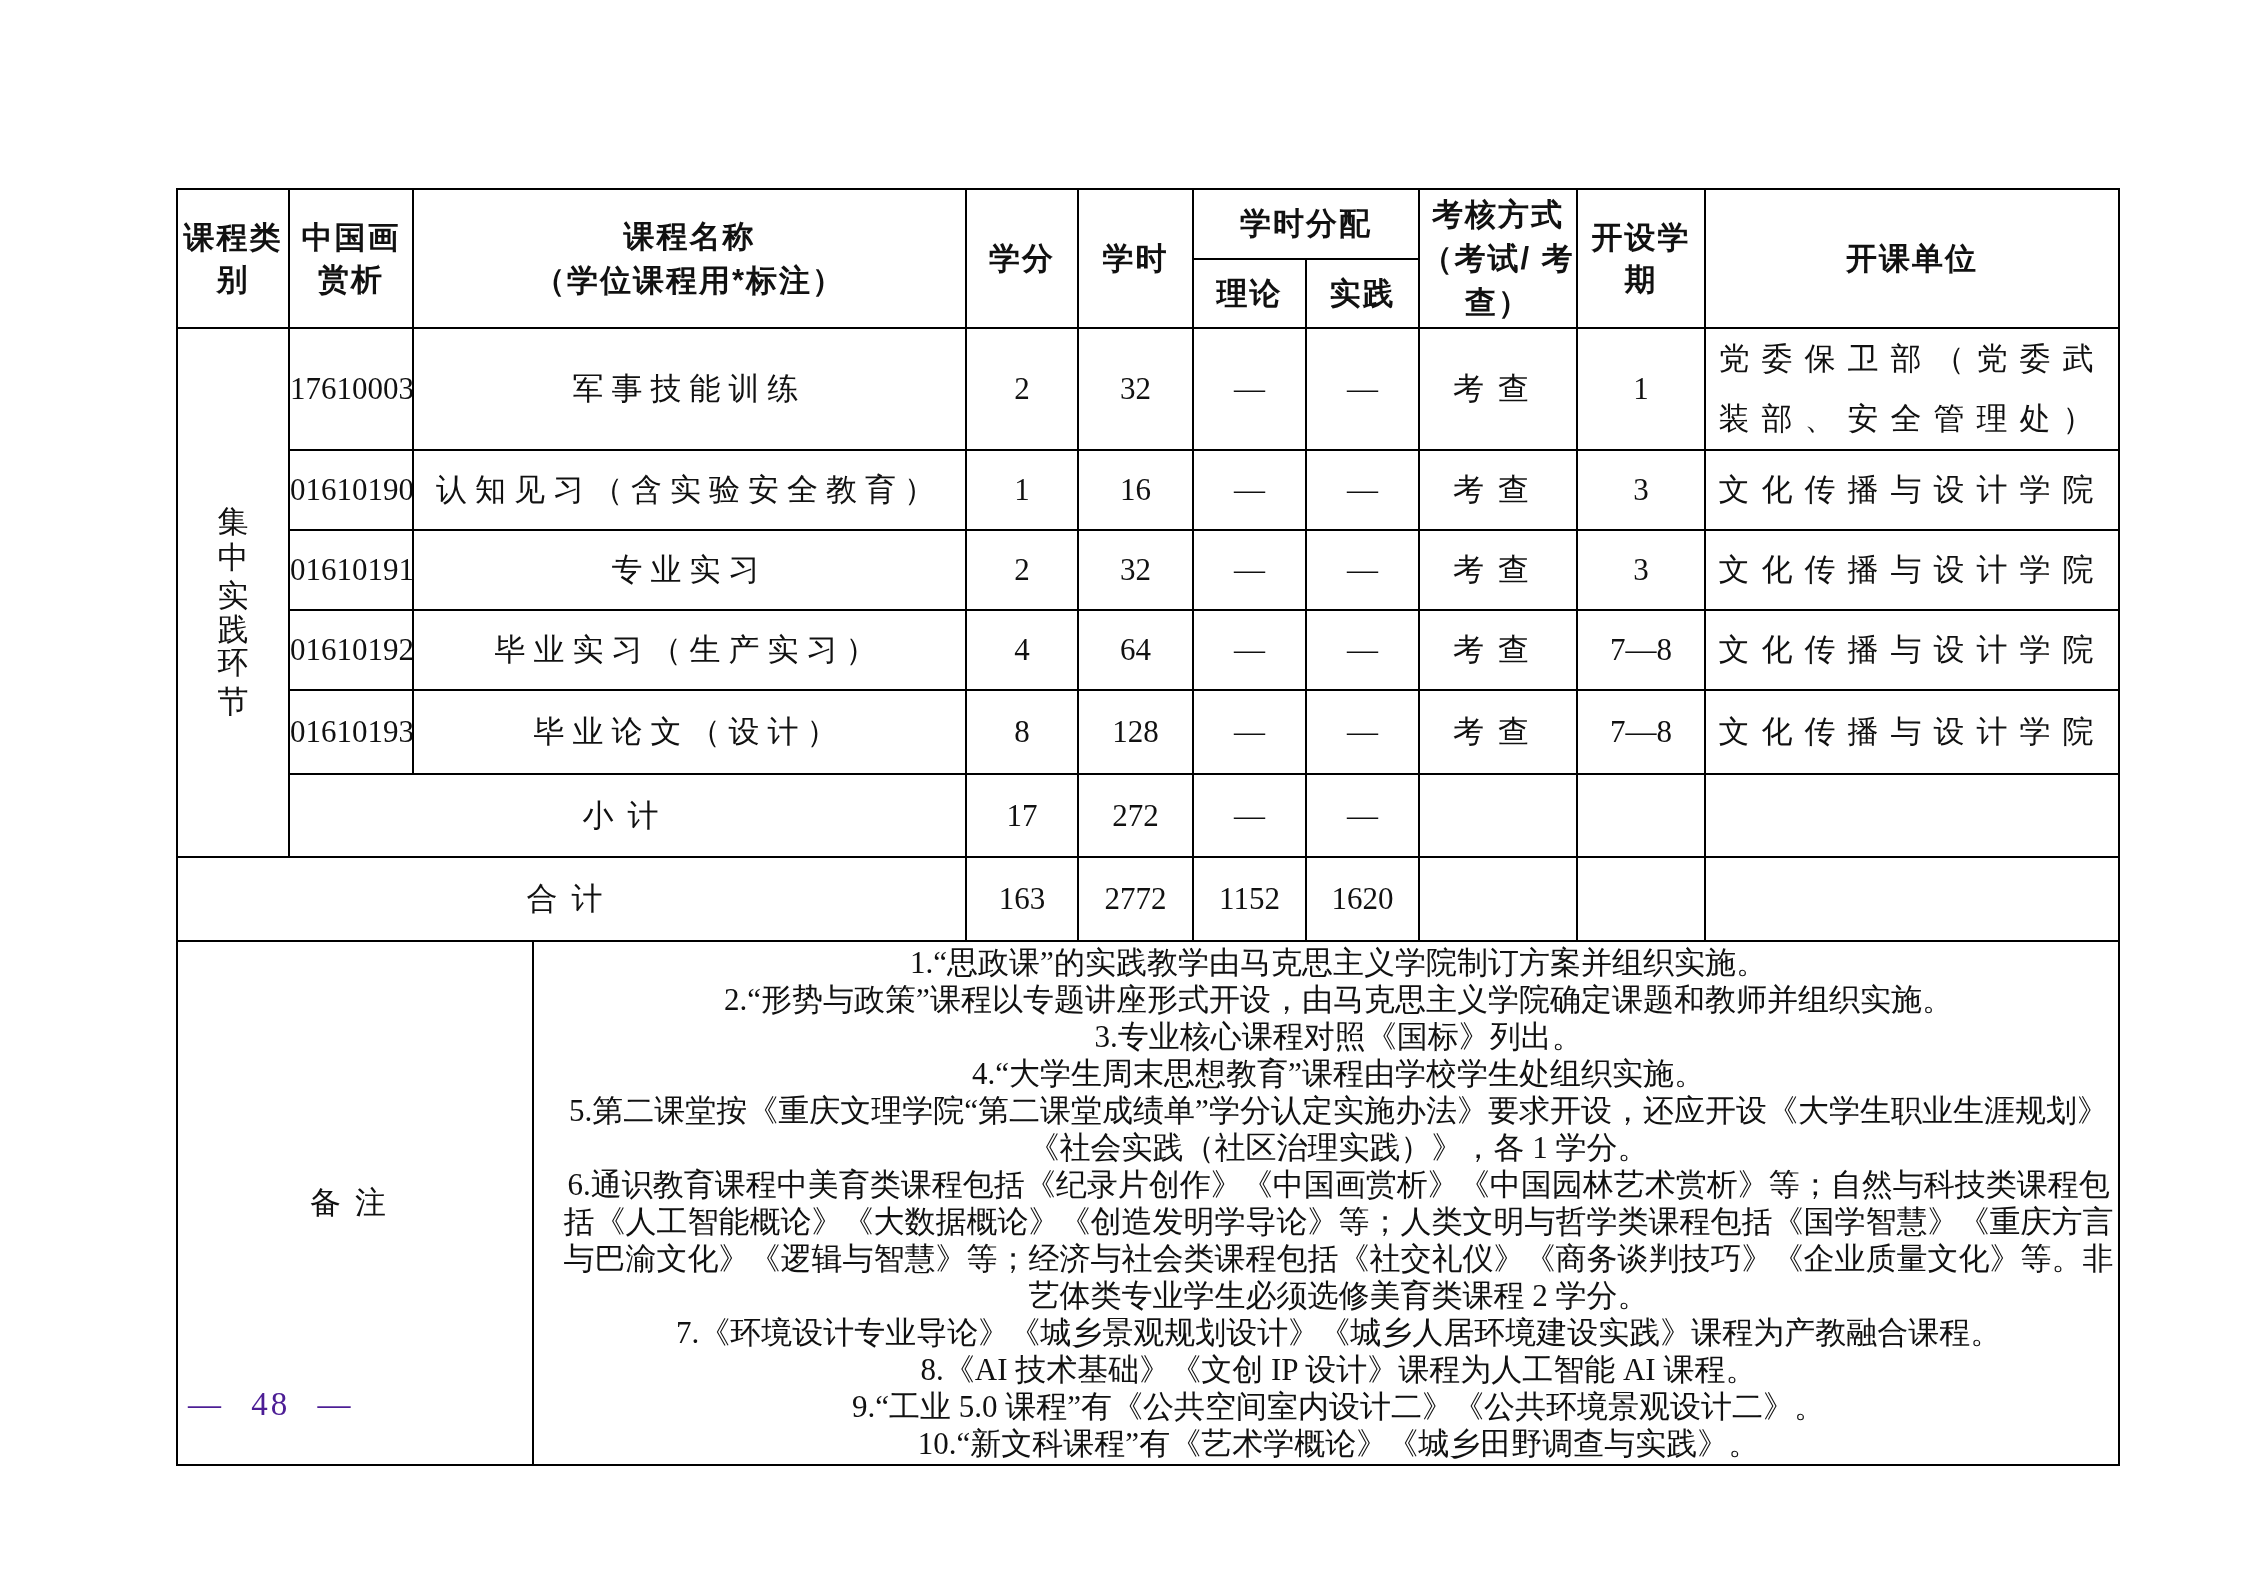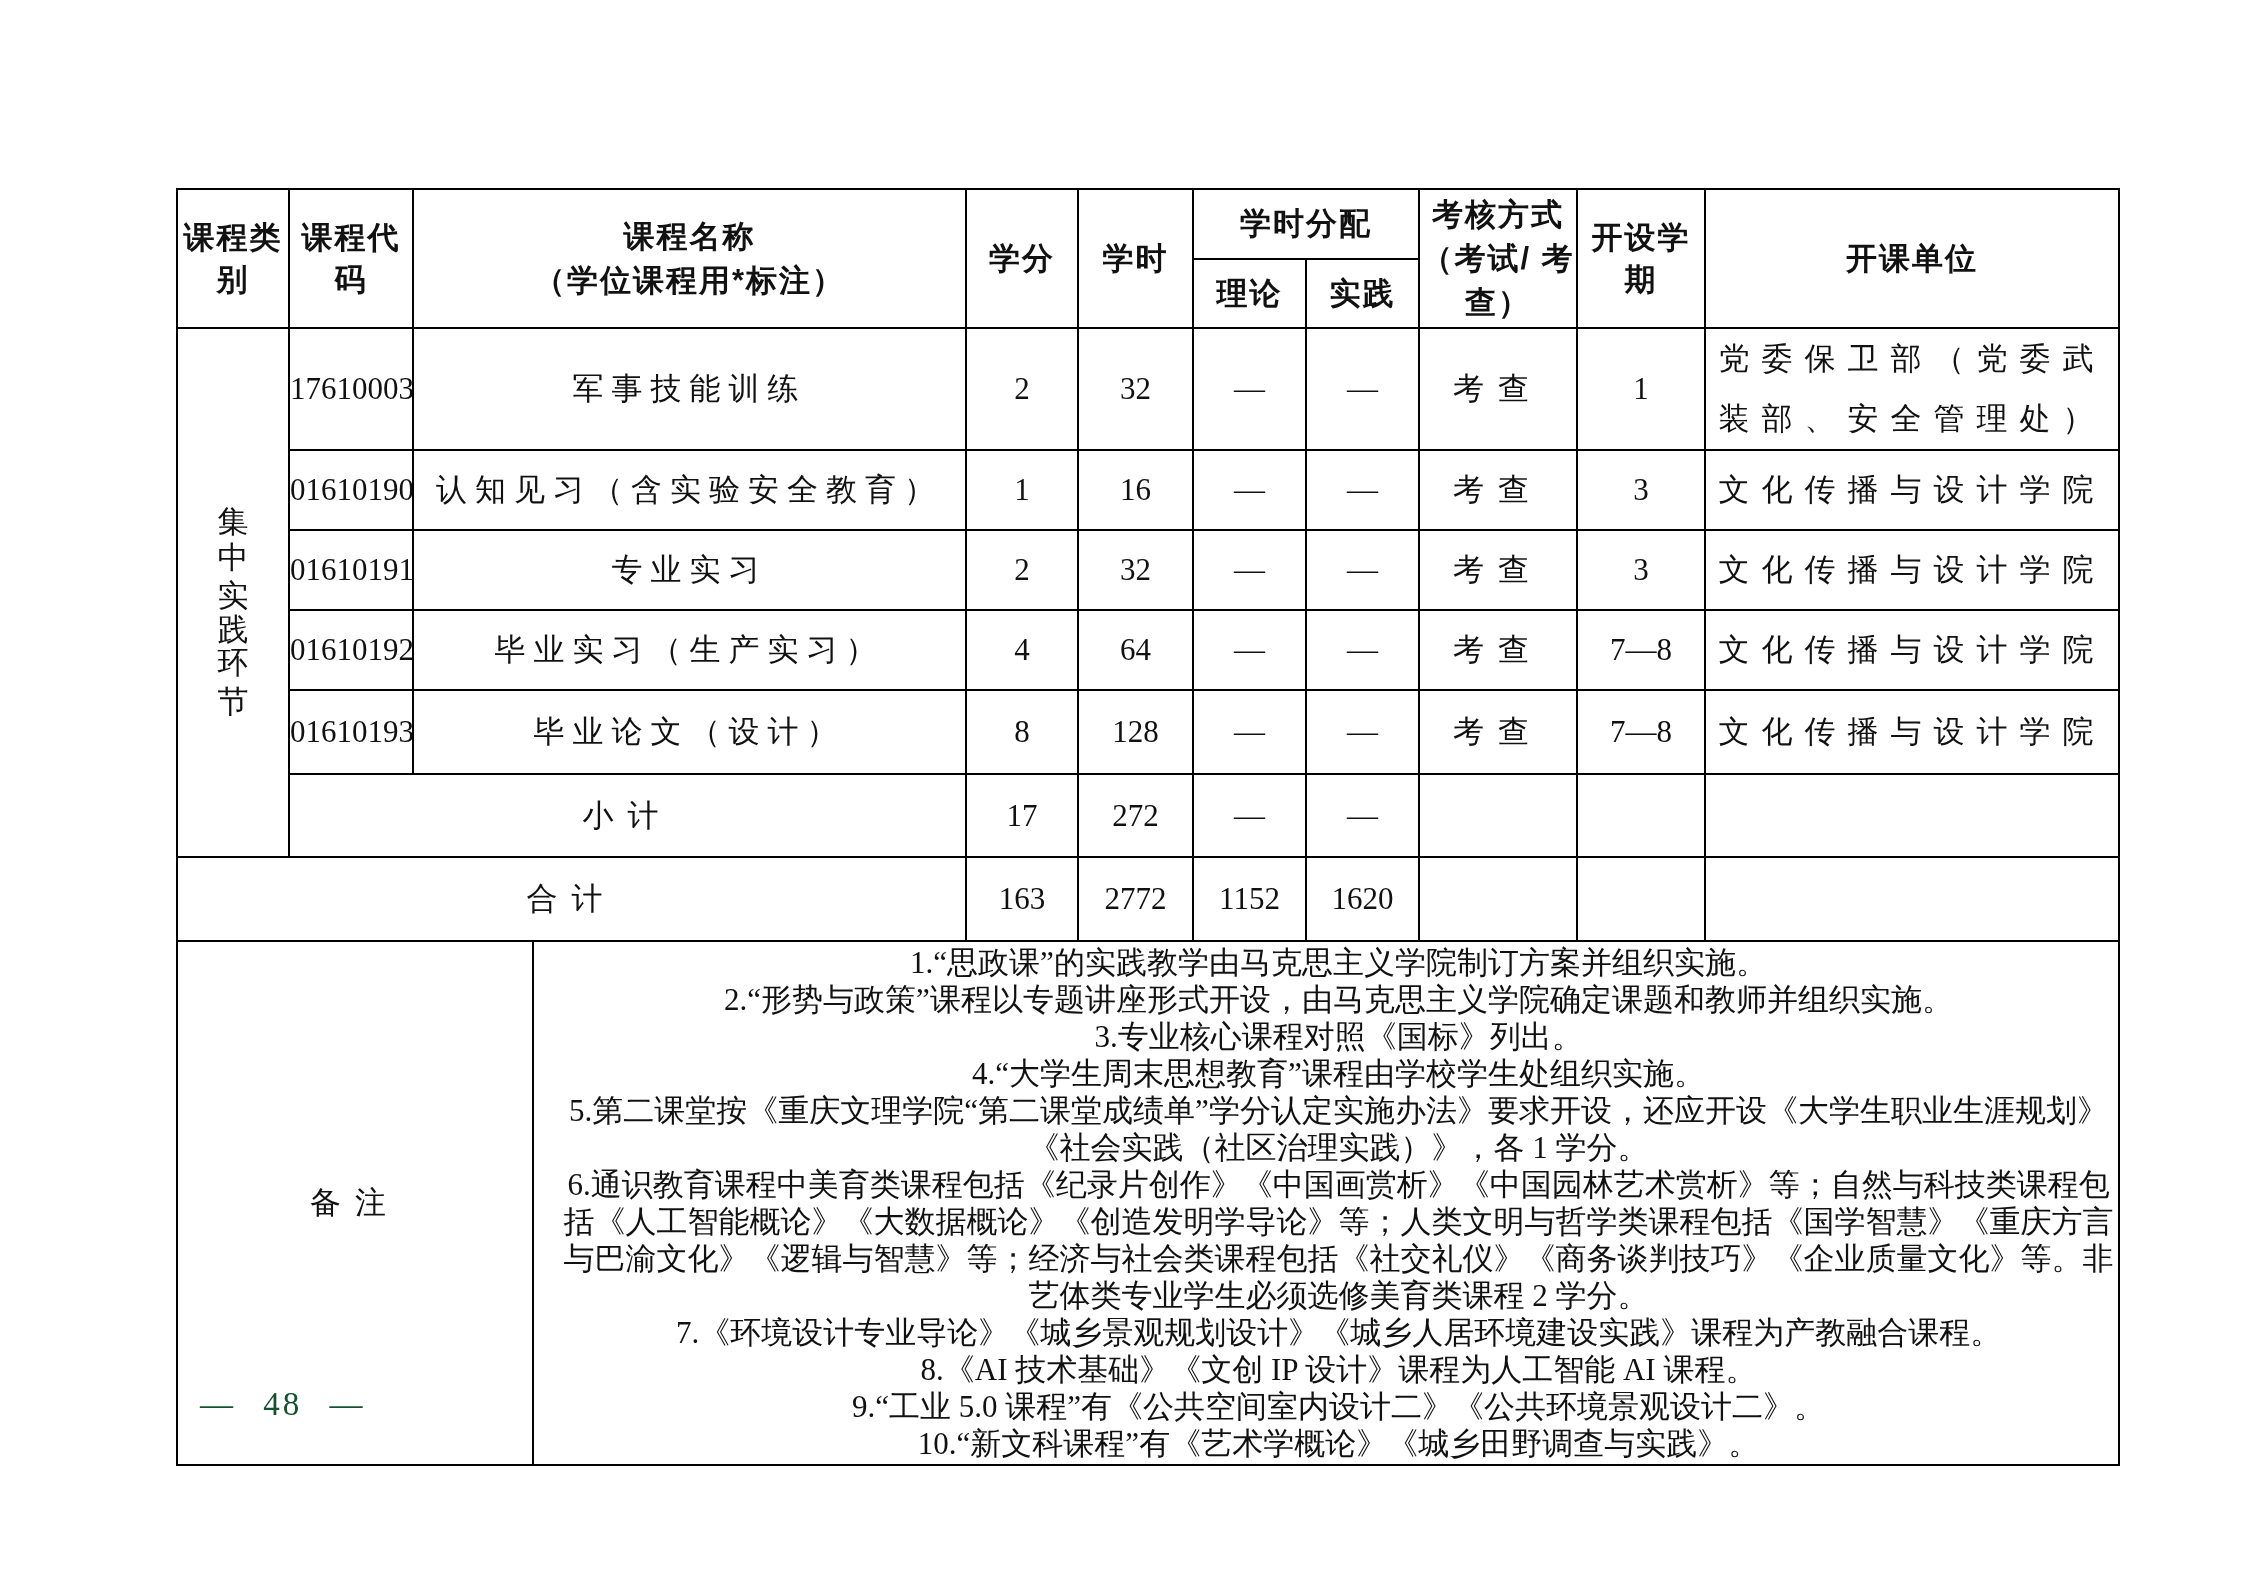--- a/index.html
+++ b/index.html
@@ -59,22 +59,21 @@
     font-size:30px;
     line-height:37px;
   }
   .note { white-space:normal;margin-left:25px; }
   .pageno {
     position:absolute;
     left:188px; top:1386px;
     font-size:33px;
     letter-spacing:3px;
     word-spacing:16px;
-    color:#14532d;
-    margin-left:12px;
+    color:#4c1d95;
   }
 </style>
 </head>
 <body>
 
 <div class="page">
   <div class="tbl">
 
     <table class="grid t1">
       <colgroup>
@@ -85,21 +84,21 @@
           <col style="width:115px">
           <col style="width:113px">
         <col style="width:113px">
           <col style="width:158px">
           <col style="width:128px">
         <col style="width:414px">
       </colgroup>
       <tbody>
         <tr class="hr1">
           <td rowspan="2">课程类别</td>
-          <td rowspan="2">课程代码</td>
+          <td rowspan="2">中国画赏析</td>
           <td rowspan="2">
             <div class="hdr-line">课程名称</div>
             <div class="hdr-line">（学位课程用*标注）</div>
           </td>
           <td rowspan="2">学分</td>
           <td rowspan="2">学时</td>
           <td colspan="2">学时分配</td>
           <td rowspan="2">
             <div class="hdr-line">考核方式</div>
             <div class="hdr-line">（考试/ 考查）</div>

